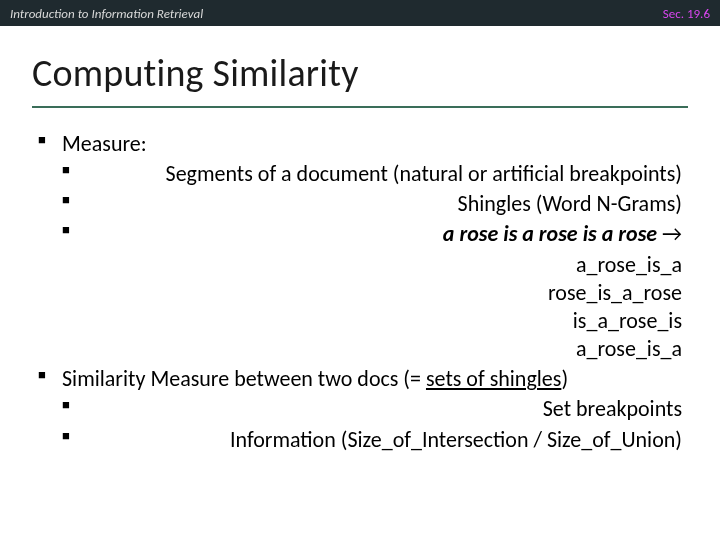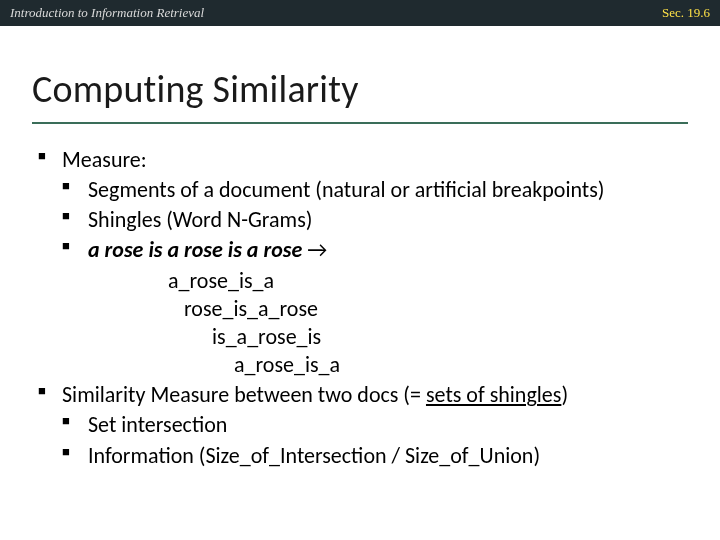--- a/index.html
+++ b/index.html
@@ -1,28 +1,28 @@
 <!DOCTYPE html>
 <html><head>
 <meta charset="utf-8">
 <style>
   * { margin: 0; padding: 0; box-sizing: border-box; }
   html, body { width: 720px; height: 540px; font-family: Calibri, "Segoe UI", sans-serif; background: #fff; color: #000; }
   .slide { width: 720px; height: 540px; position: relative; }
-  .topbar { width: 100%; height: 26px; background: #1f2a2f; display: flex; justify-content: space-between; align-items: center; padding: 0 10px; font-family: Liberation Serif, serif; }
+  .topbar { width: 100%; height: 26px; background: #1f2a2f; display: flex; justify-content: space-between; align-items: center; padding: 0 10px; }
   .topbar-left { color: #d9d9d9; font-style: italic; font-size: 13px; }
-  .topbar-right { color: #fde047; font-size: 13px; font-style: normal; }
-  .title-wrap { padding: 24px 32px 6px 32px; margin-top: 16px; }
+  .topbar-right { color: #d946ef; font-size: 13px; font-style: normal; }
+  .title-wrap { padding: 24px 32px 6px 32px; }
   .title { font-size: 38px; font-weight: 400; color: #1a1a1a; letter-spacing: 0.2px; }
   .title-rule { border: none; border-top: 2px solid #3a6d59; margin: 4px 32px 0 32px; }
   .content { padding: 22px 38px 0 38px; font-size: 22px; line-height: 1.28; }
   ul { list-style: none; }
   .lvl1 > li { padding-left: 24px; position: relative; margin-bottom: 2px; }
   .lvl1 > li::before { content: "■"; position: absolute; left: 0; top: 2px; font-size: 13px; color: #000; }
-  .lvl2 { margin-top: 2px; }
+  .lvl2 { margin-top: 2px; text-align: right; }
   .lvl2 > li { padding-left: 26px; position: relative; margin-bottom: 2px; }
   .lvl2 > li::before { content: "■"; position: absolute; left: 0; top: 2px; font-size: 13px; color: #000; }
   .ital { font-style: italic; }
   .bold { font-weight: 700; }
   .shingle-block { margin-left: 80px; margin-top: 2px; }
   .shingle-block div:nth-child(2){ margin-left: 16px; }
   .shingle-block div:nth-child(3){ margin-left: 44px; }
   .shingle-block div:nth-child(4){ margin-left: 66px; }
   .underline { text-decoration: underline; margin-top: 11px; }
 </style>
@@ -54,20 +54,20 @@
               <div>rose_is_a_rose</div>
               <div>is_a_rose_is</div>
               <div>a_rose_is_a</div>
             </div>
           </li>
         </ul>
       </li>
       <li>
         <span>Similarity Measure between two docs (= </span><span class="underline">sets of shingles</span><span>)</span>
         <ul class="lvl2">
-          <li>Set intersection</li>
+          <li>Set breakpoints</li>
           <li>Information (Size_of_Intersection / Size_of_Union)</li>
         </ul>
       </li>
     </ul>
   </div>
 
 </div>
 
 </body></html>

